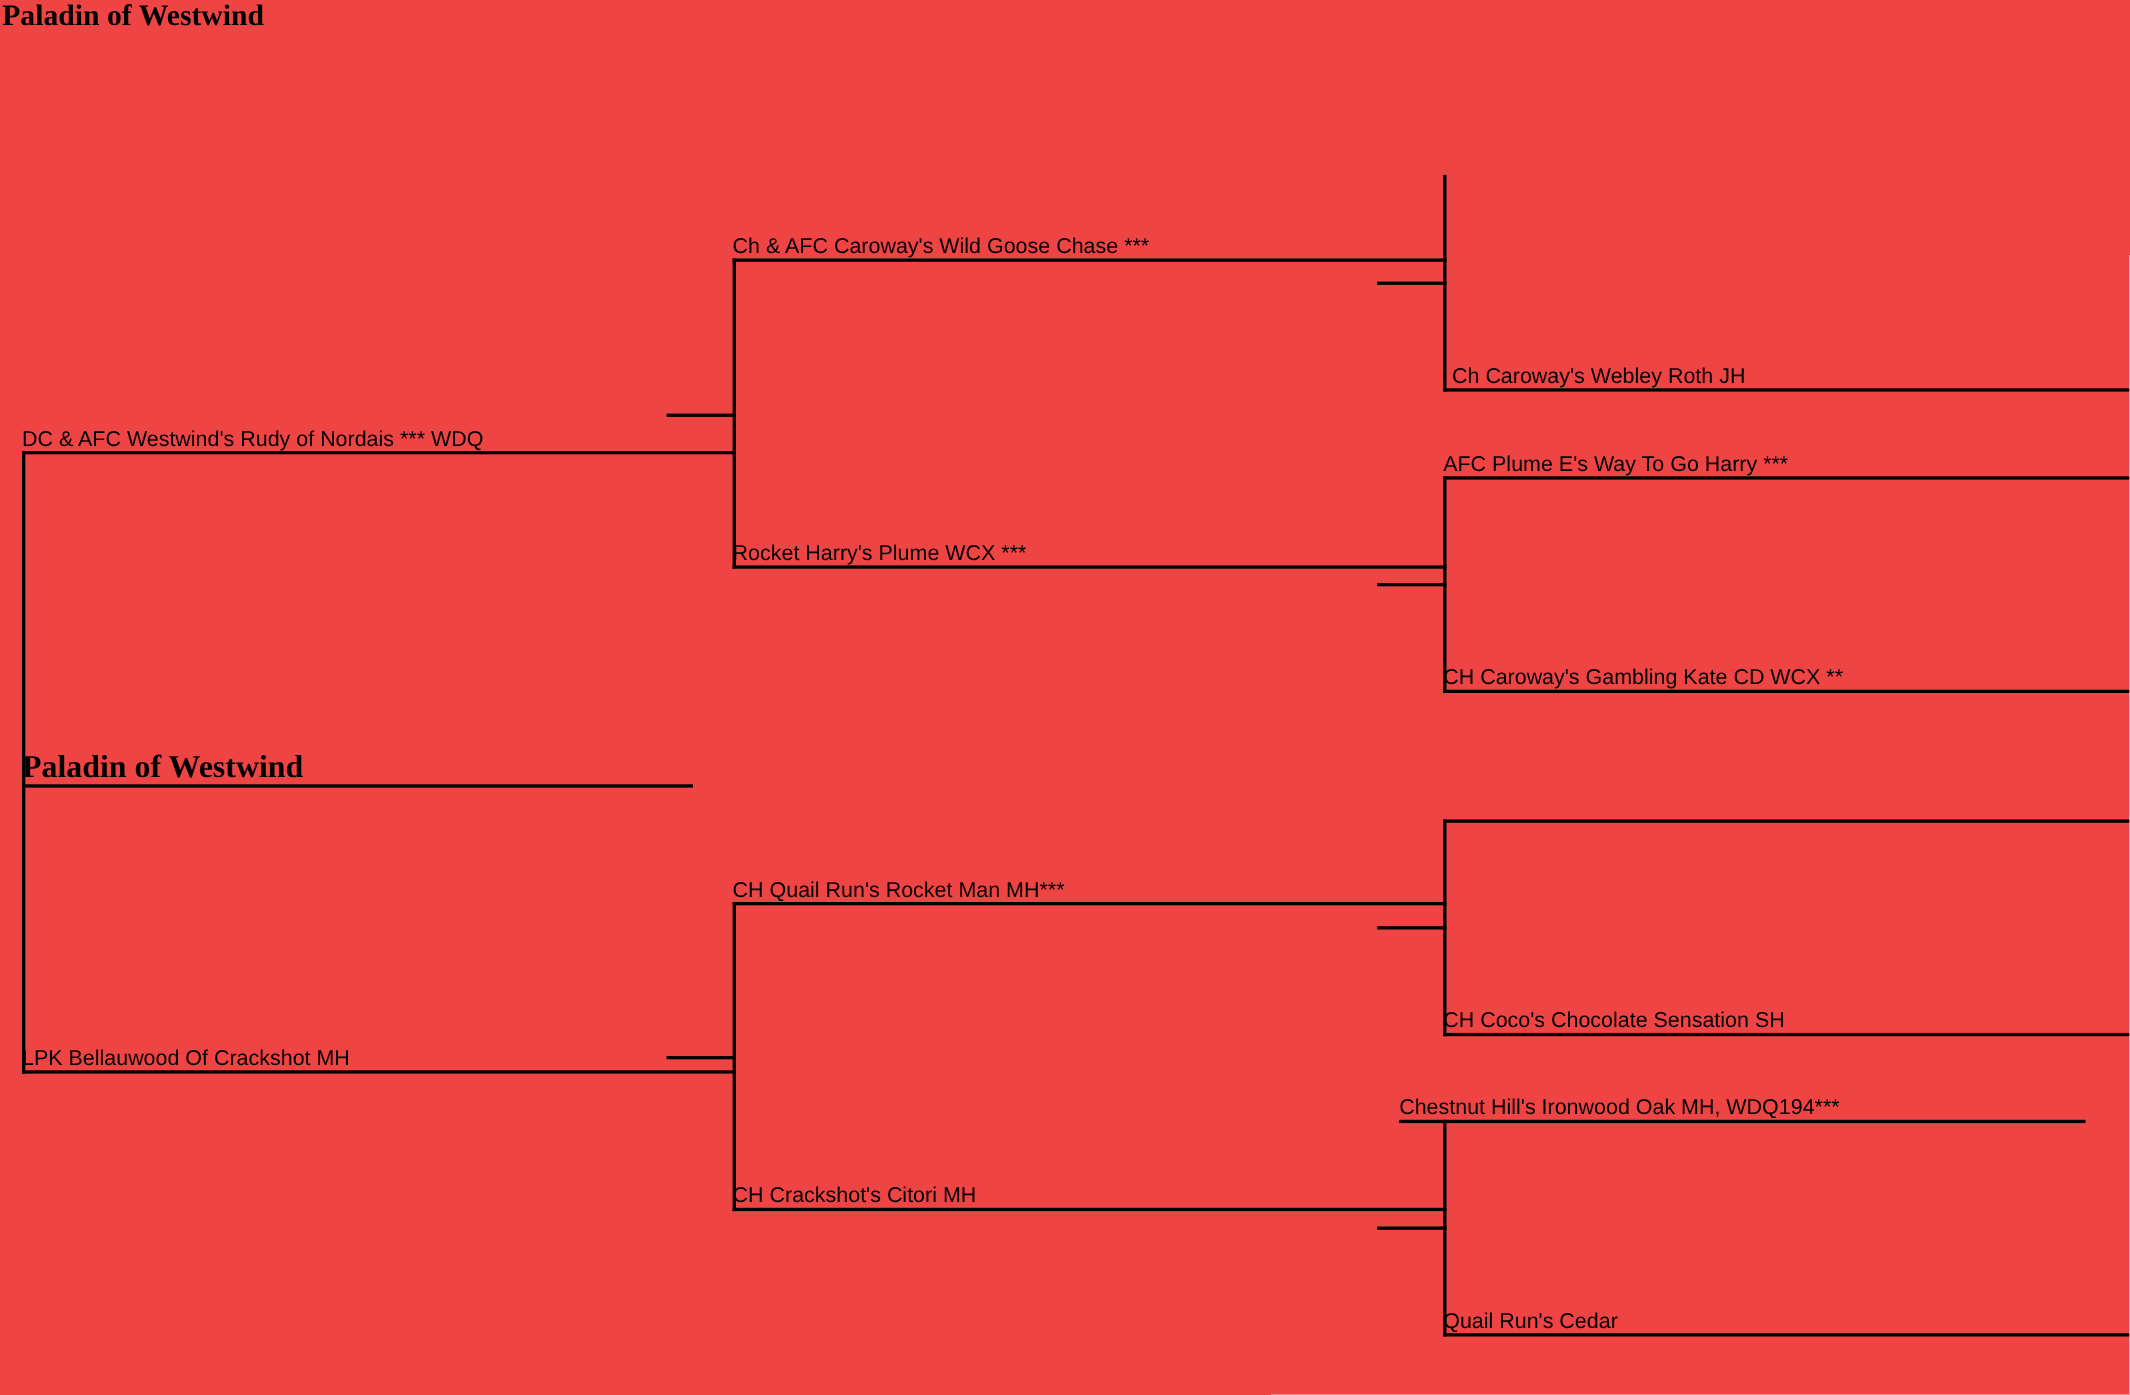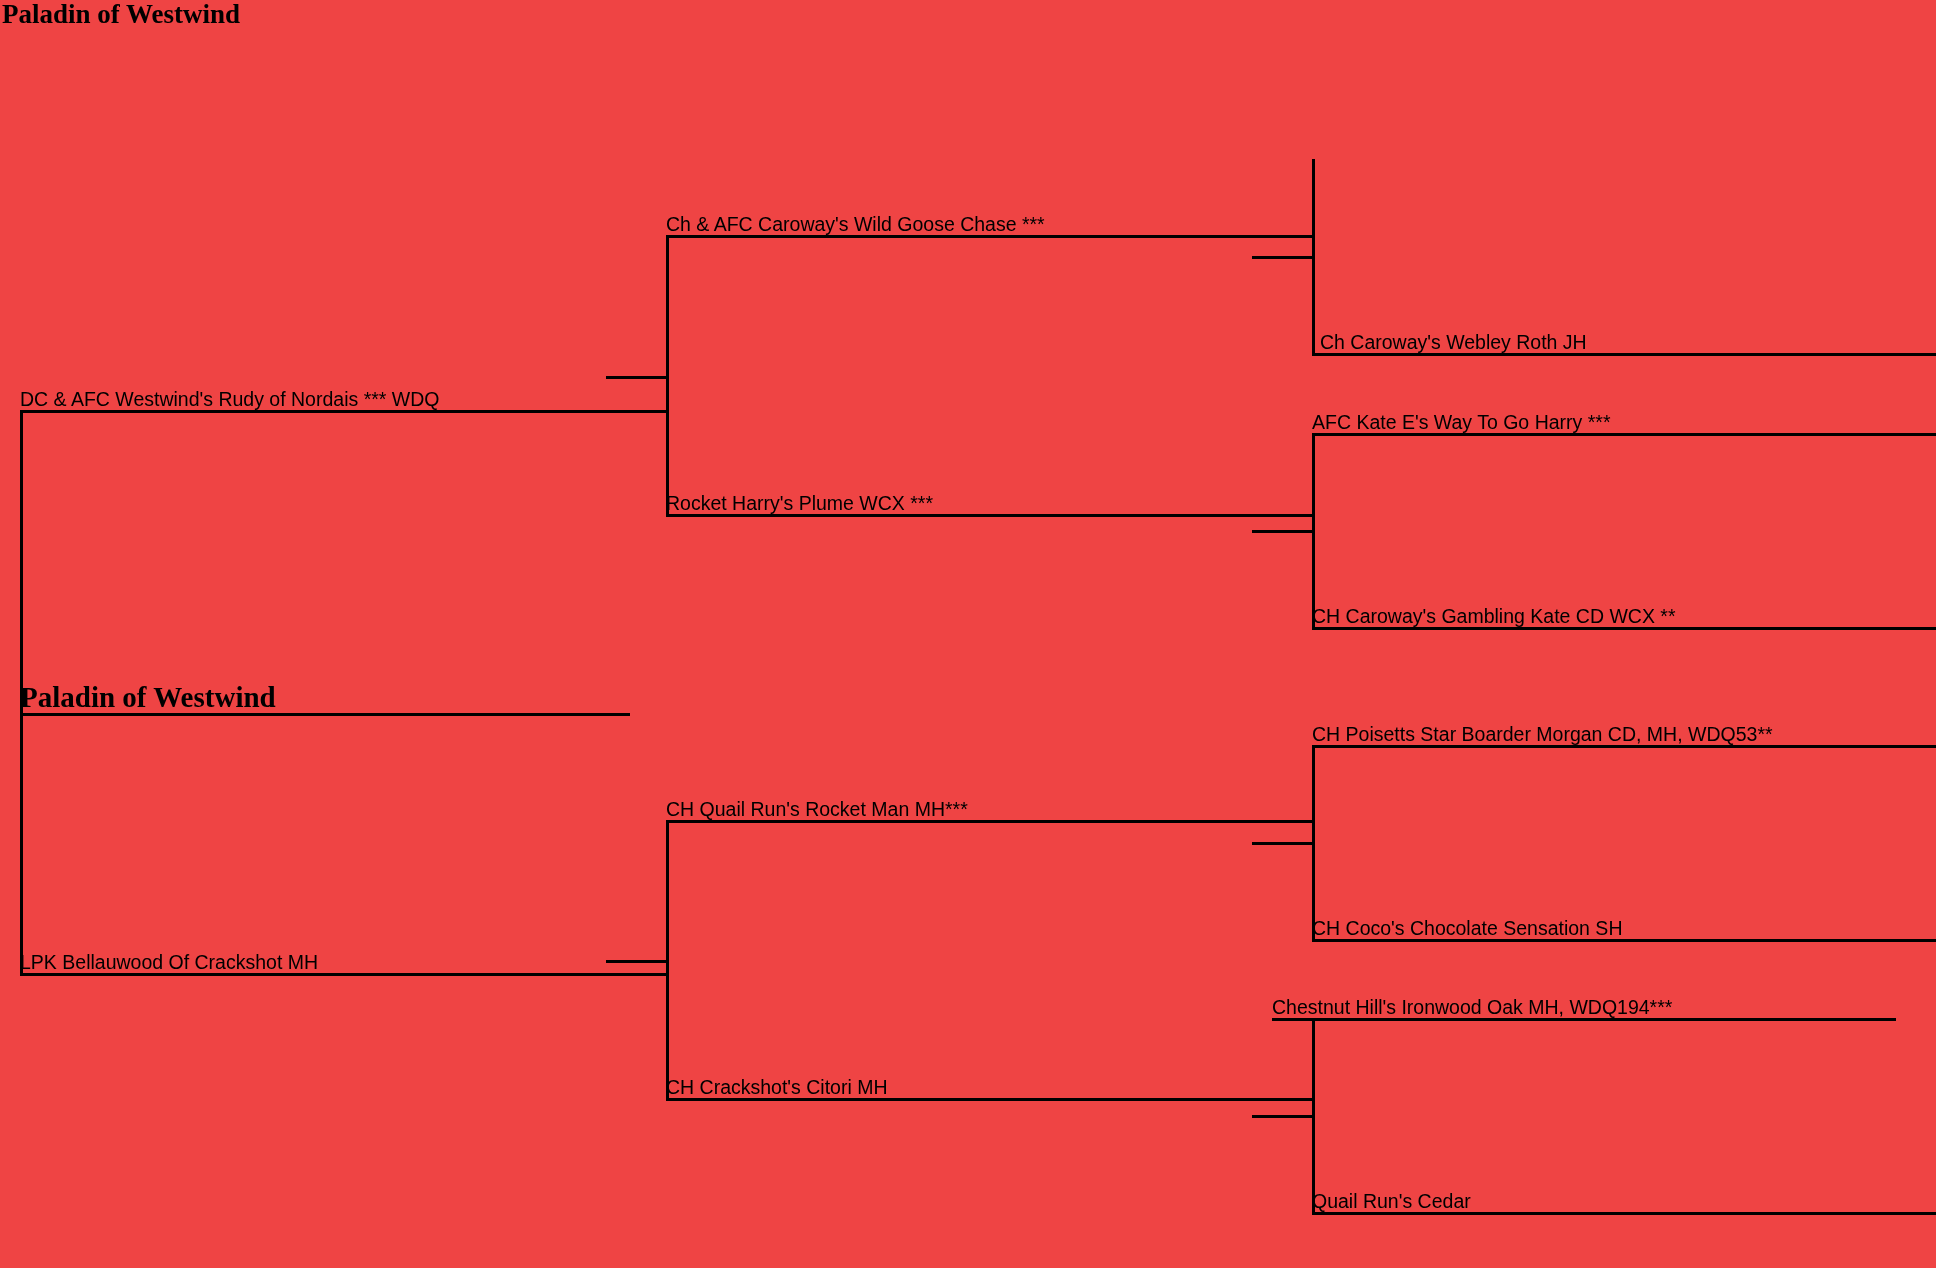--- a/index.html
+++ b/index.html
@@ -84,31 +84,30 @@
 
   <div class="page-title">Paladin of Westwind</div>
 
 
   <div class="entry indent" style="left:1312px; top:312px; width:624px; height:44px;text-align:right;">
     <span class="entry-label">Ch Caroway's Webley Roth JH</span>
     <span class="entry-rule" style="width:624px;"></span>
   </div>
 
   <div class="entry" style="left:1312px; top:392px; width:624px; height:44px;">
-    <span class="entry-label">AFC Kate E's Way To Go Harry ***</span>
+    <span class="entry-label">AFC Plume E's Way To Go Harry ***</span>
     <span class="entry-rule" style="width:624px;"></span>
   </div>
 
   <div class="entry" style="left:1312px; top:586px; width:504px; height:44px;">
     <span class="entry-label">CH Caroway's Gambling Kate CD WCX **</span>
     <span class="entry-rule" style="width:624px;"></span>
   </div>
 
   <div class="entry" style="left:1312px; top:704px; width:624px; height:44px;">
-    <span class="entry-label">CH Poisetts Star Boarder Morgan CD, MH, WDQ53**</span>
     <span class="entry-rule" style="width:624px;"></span>
   </div>
 
   <div class="entry" style="left:1312px; top:898px; width:624px; height:44px;">
     <span class="entry-label">CH Coco's Chocolate Sensation SH</span>
     <span class="entry-rule" style="width:624px;"></span>
   </div>
 
   <div class="entry" style="left:1272px; top:977px; width:624px; height:44px;">
     <span class="entry-label">Chestnut Hill's Ironwood Oak MH, WDQ194***</span>

